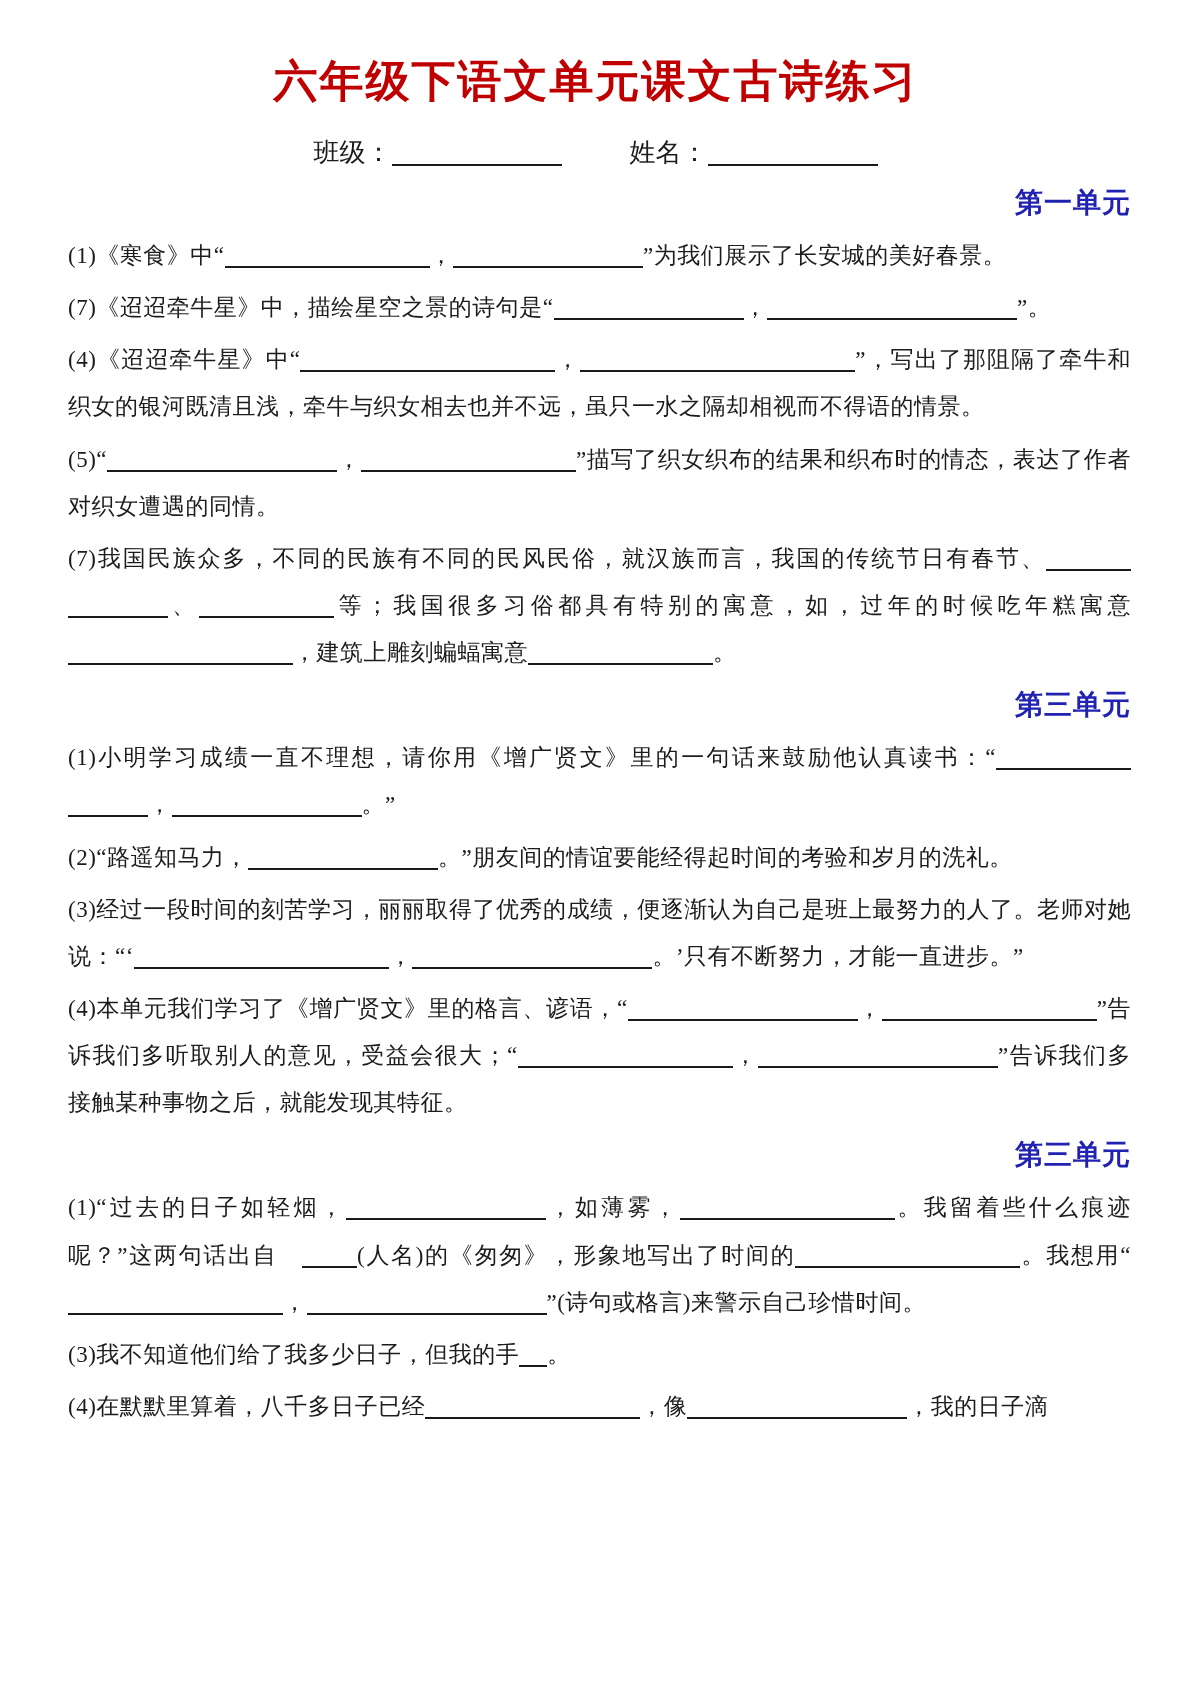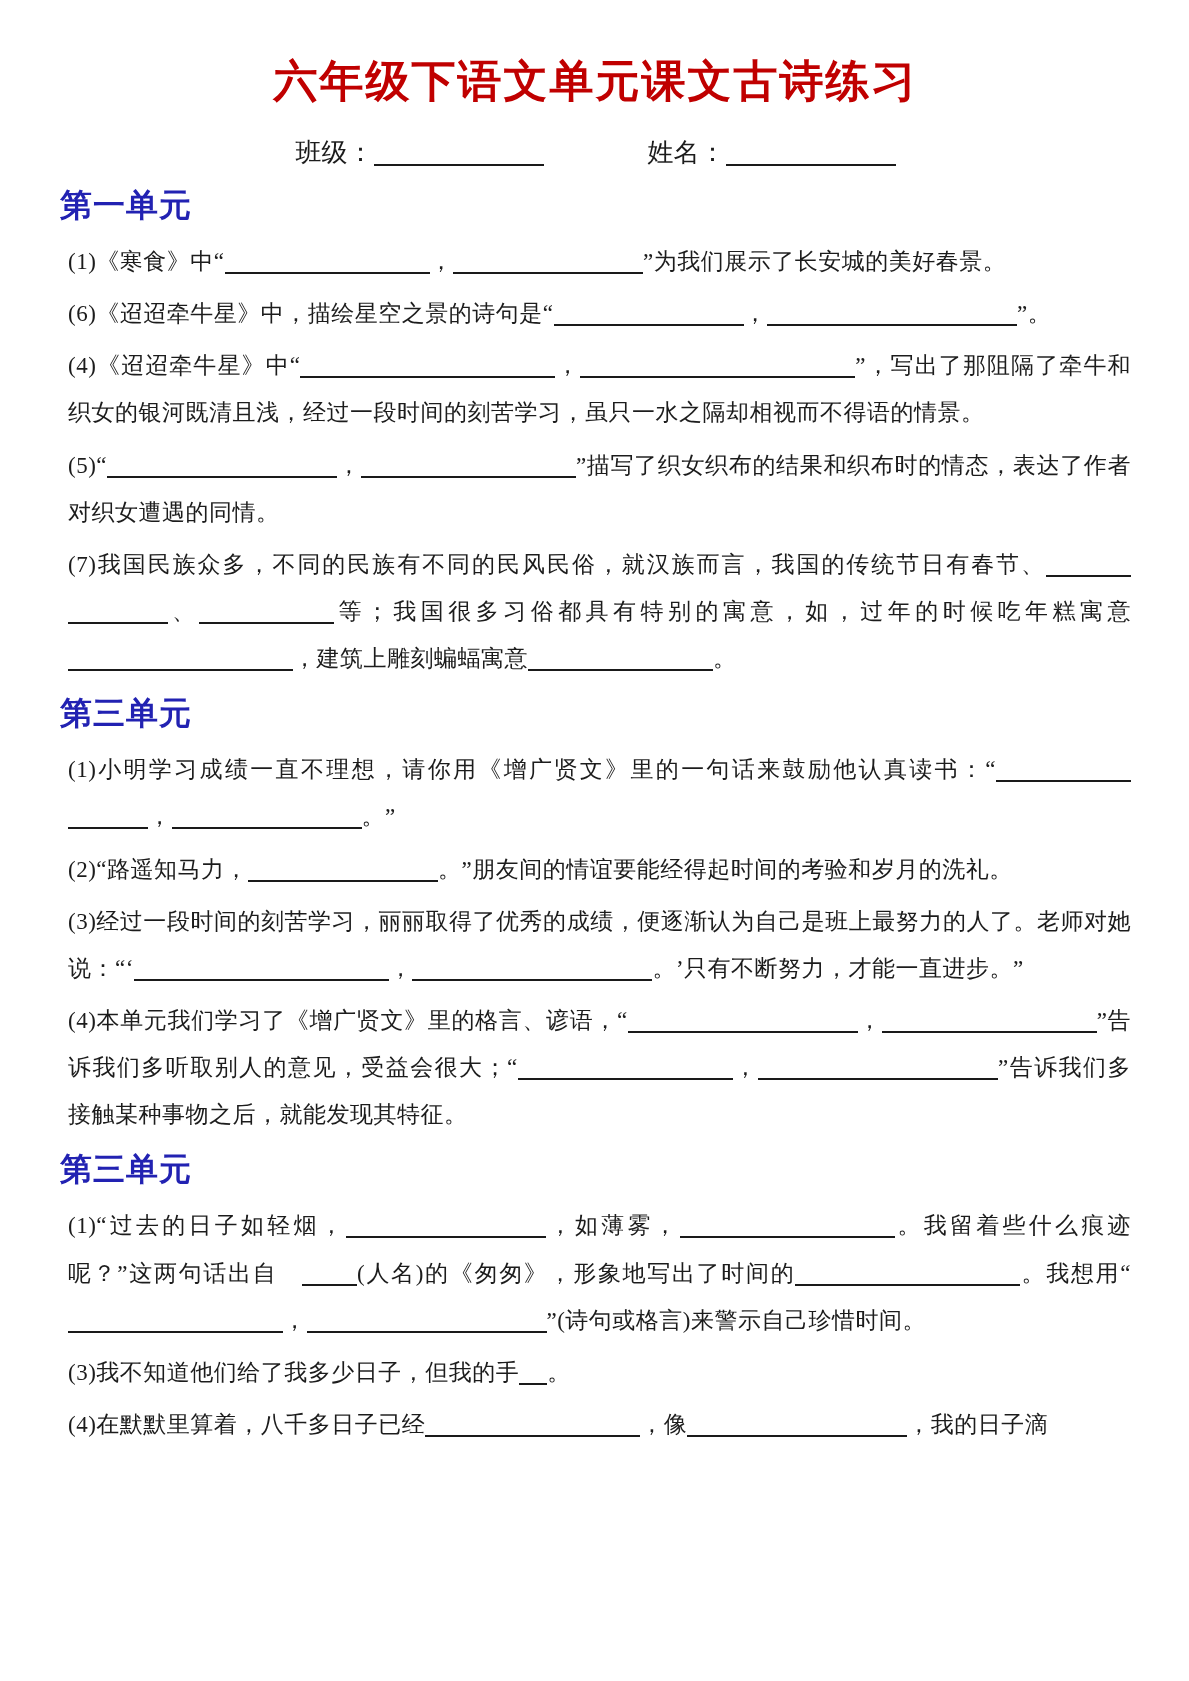--- a/index.html
+++ b/index.html
@@ -28,55 +28,56 @@
     font-size:44px;
     font-weight:bold;
     letter-spacing:2px;
     color:var(--title-color);
   }
   .header-fields{
     text-align:center;
     font-size:26px;
     margin:0 0 14px 0;
   }
-  .hfield{display:inline-block;margin:0 52px;white-space:nowrap;}
+  .hfield{display:inline-block;margin:0 34px;white-space:nowrap;}
   .hlabel{display:inline-block;}
   .blank{
     display:inline-block;
     height:1em;
     border-bottom:2px solid var(--blank-color);
     vertical-align:-5px;
   }
   .section-heading{
-    font-size:32px;
+    font-size:28px;
     font-weight:600;
     color:var(--heading-color);
     margin:10px 0 10px 0;
     letter-spacing:1px;
+    text-align:right;
   }
   .question{
     font-size:23px;
     line-height:2.05;
     margin:0 0 5px 8px;
     text-align:justify;
     letter-spacing:0.5px;
   }
   .qtext{color:var(--text-color);}
 </style>
 </head>
 <body>
 
 <div class="page">
   <h1 class="title">六年级下语文单元课文古诗练习</h1>
   <div class="header-fields"><span class="hfield"><span class="hlabel">班级：</span><span class="blank" style="width: 170px;"></span></span><span class="hfield"><span class="hlabel">姓名：</span><span class="blank" style="width: 170px;"></span></span></div>
   <div>
       <div class="section-heading">第一单元</div>
       <p class="question"><span class="qtext">(1)《寒食》中“</span><span class="blank" style="width: 205px;"></span><span class="qtext">，</span><span class="blank" style="width: 190px;"></span><span class="qtext">”为我们展示了长安城的美好春景。</span></p>
-      <p class="question"><span class="qtext">(6)《迢迢牵牛星》中，描绘星空之景的诗句是“</span><span class="blank" style="width: 190px;"></span><span class="qtext">，</span><span class="blank" style="width: 250px;"></span><span class="qtext">”。</span></p>
-      <p class="question"><span class="qtext">(4)《迢迢牵牛星》中“</span><span class="blank" style="width: 255px;"></span><span class="qtext">，</span><span class="blank" style="width: 275px;"></span><span class="qtext">”，写出了那阻隔了牵牛和织女的银河既清且浅，经过一段时间的刻苦学习，虽只一水之隔却相视而不得语的情景。</span></p>
+      <p class="question"><span class="qtext">(7)《迢迢牵牛星》中，描绘星空之景的诗句是“</span><span class="blank" style="width: 190px;"></span><span class="qtext">，</span><span class="blank" style="width: 250px;"></span><span class="qtext">”。</span></p>
+      <p class="question"><span class="qtext">(4)《迢迢牵牛星》中“</span><span class="blank" style="width: 255px;"></span><span class="qtext">，</span><span class="blank" style="width: 275px;"></span><span class="qtext">”，写出了那阻隔了牵牛和织女的银河既清且浅，牵牛与织女相去也并不远，虽只一水之隔却相视而不得语的情景。</span></p>
       <p class="question"><span class="qtext">(5)“</span><span class="blank" style="width: 230px;"></span><span class="qtext">，</span><span class="blank" style="width: 215px;"></span><span class="qtext">”描写了织女织布的结果和织布时的情态，表达了作者对织女遭遇的同情。</span></p>
       <p class="question"><span class="qtext">(7)我国民族众多，不同的民族有不同的民风民俗，就汉族而言，我国的传统节日有春节、</span><span class="blank" style="width: 85px;"></span><span class="blank" style="width: 100px;"></span><span class="qtext">、</span><span class="blank" style="width: 135px;"></span><span class="qtext">等；我国很多习俗都具有特别的寓意，如，过年的时候吃年糕寓意</span><span class="blank" style="width: 225px;"></span><span class="qtext">，建筑上雕刻蝙蝠寓意</span><span class="blank" style="width: 185px;"></span><span class="qtext">。</span></p>
       <div class="section-heading">第三单元</div>
       <p class="question"><span class="qtext">(1)小明学习成绩一直不理想，请你用《增广贤文》里的一句话来鼓励他认真读书：“</span><span class="blank" style="width: 135px;"></span><span class="blank" style="width: 80px;"></span><span class="qtext">，</span><span class="blank" style="width: 190px;"></span><span class="qtext">。”</span></p>
       <p class="question"><span class="qtext">(2)“路遥知马力，</span><span class="blank" style="width: 190px;"></span><span class="qtext">。”朋友间的情谊要能经得起时间的考验和岁月的洗礼。</span></p>
       <p class="question"><span class="qtext">(3)经过一段时间的刻苦学习，丽丽取得了优秀的成绩，便逐渐认为自己是班上最努力的人了。老师对她说：“‘</span><span class="blank" style="width: 255px;"></span><span class="qtext">，</span><span class="blank" style="width: 240px;"></span><span class="qtext">。’只有不断努力，才能一直进步。”</span></p>
       <p class="question"><span class="qtext">(4)本单元我们学习了《增广贤文》里的格言、谚语，“</span><span class="blank" style="width: 230px;"></span><span class="qtext">，</span><span class="blank" style="width: 185px;"></span><span class="blank" style="width: 30px;"></span><span class="qtext">”告诉我们多听取别人的意见，受益会很大；“</span><span class="blank" style="width: 215px;"></span><span class="qtext">，</span><span class="blank" style="width: 225px;"></span><span class="blank" style="width: 15px;"></span><span class="qtext">”告诉我们多接触某种事物之后，就能发现其特征。</span></p>
       <div class="section-heading">第三单元</div>
       <p class="question"><span class="qtext">(1)“过去的日子如轻烟，</span><span class="blank" style="width: 200px;"></span><span class="qtext">，如薄雾，</span><span class="blank" style="width: 215px;"></span><span class="qtext">。我留着些什么痕迹呢？”这两句话出自　</span><span class="blank" style="width: 55px;"></span><span class="qtext">(人名)的《匆匆》，形象地写出了时间的</span><span class="blank" style="width: 225px;"></span><span class="qtext">。我想用“</span><span class="blank" style="width: 215px;"></span><span class="qtext">，</span><span class="blank" style="width: 240px;"></span><span class="qtext">”(诗句或格言)来警示自己珍惜时间。</span></p>
       <p class="question"><span class="qtext">(3)我不知道他们给了我多少日子，但我的手</span><span class="blank" style="width: 28px;"></span><span class="qtext">。</span></p>

